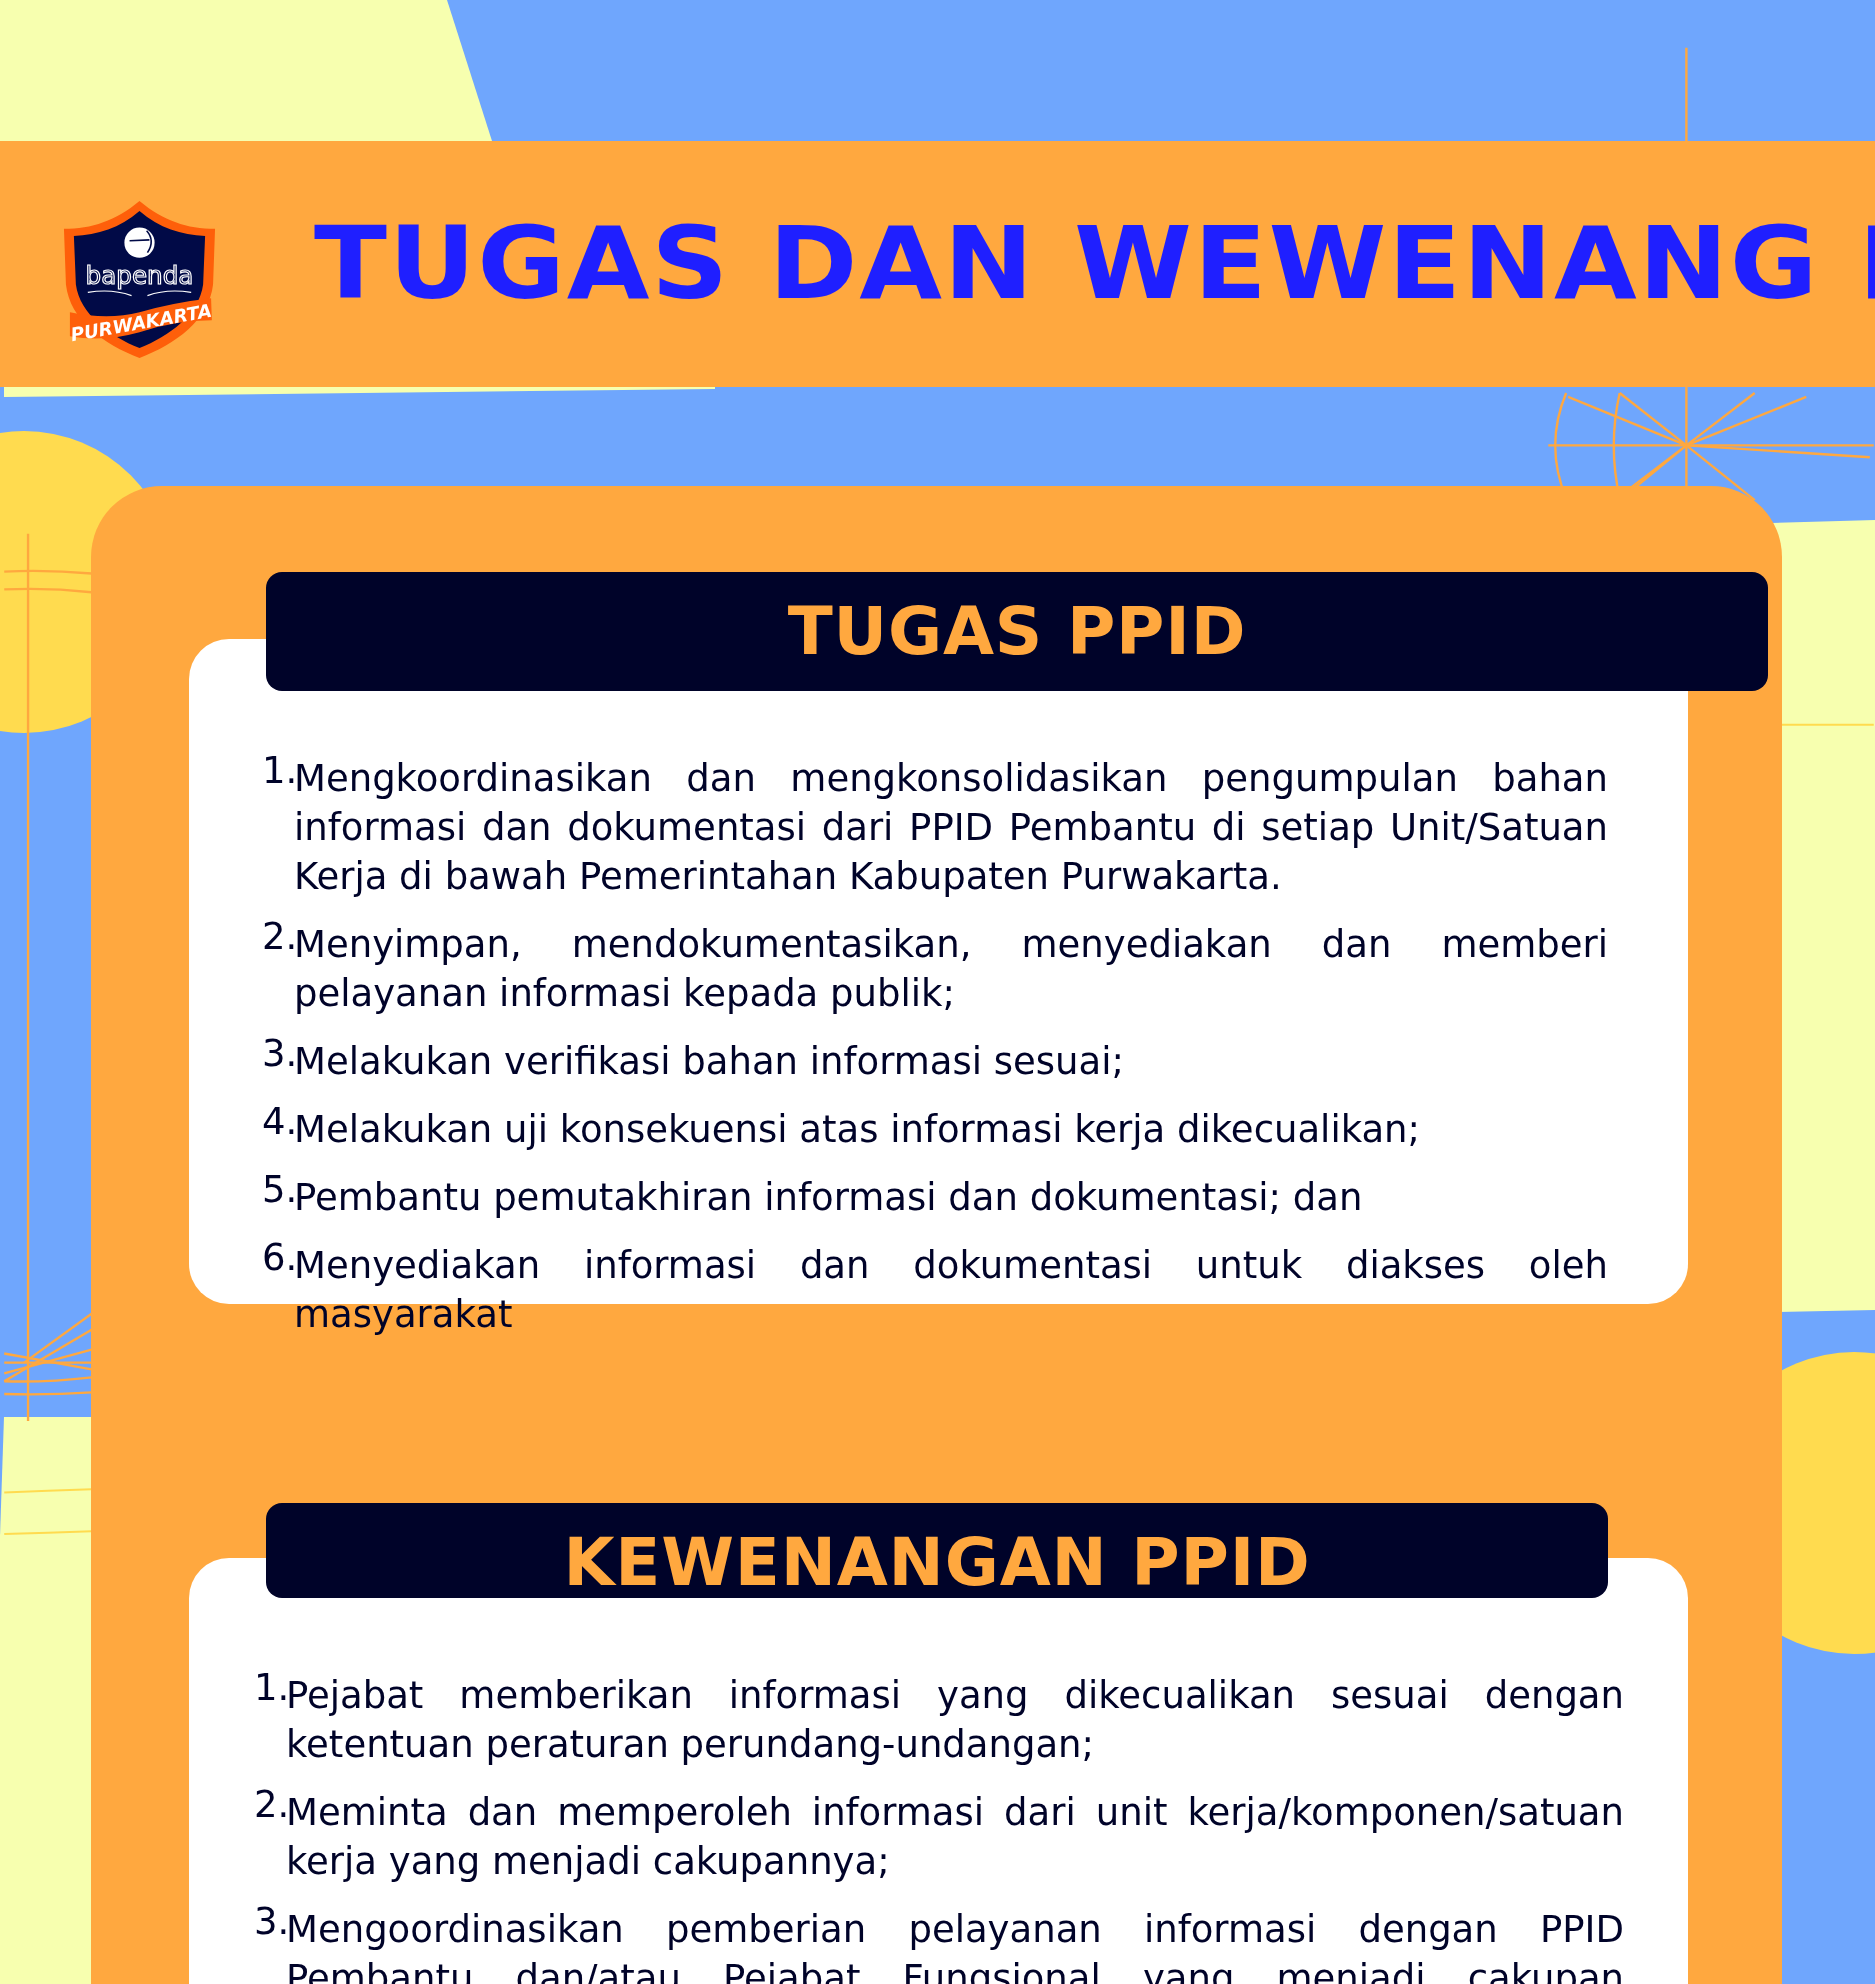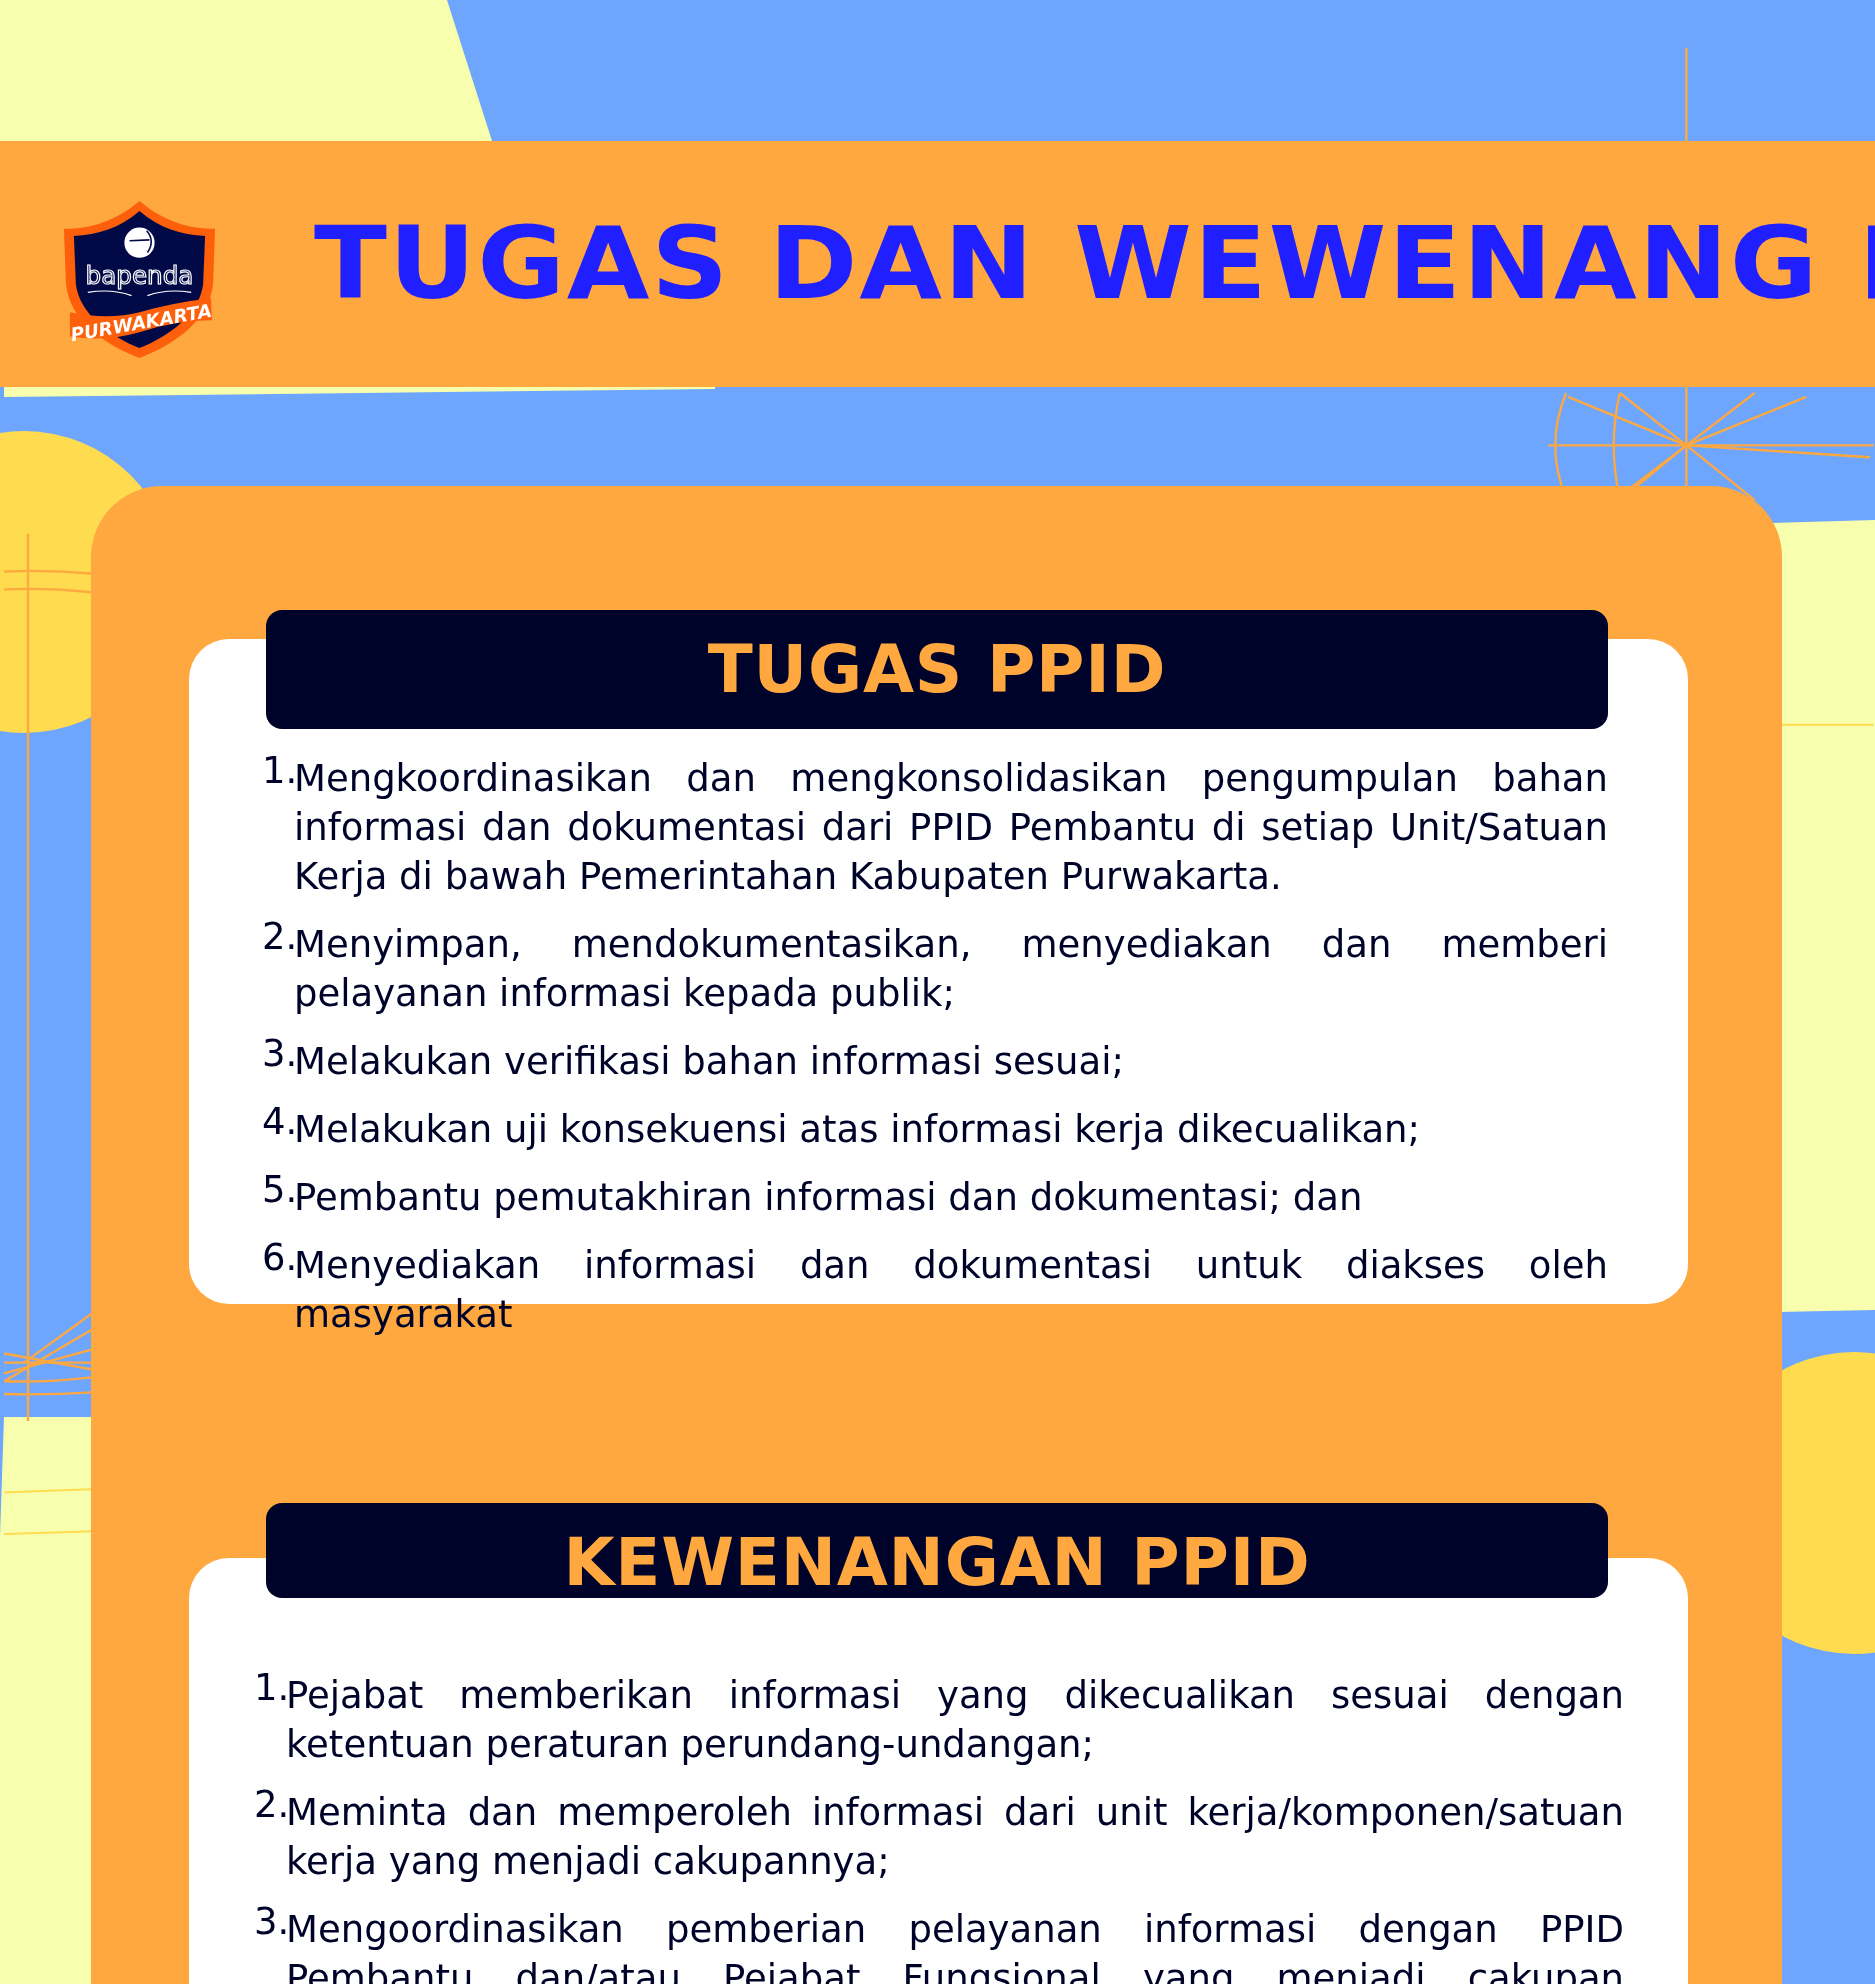--- a/index.html
+++ b/index.html
@@ -82,21 +82,21 @@
     <path d="M80 250 Q140 240 190 258 M230 258 Q280 240 340 250" stroke="#FFFFFF" stroke-width="3" fill="none"></path>
     <path d="M35 300 Q130 320 210 300 Q300 275 390 265 L392 320 Q300 320 210 350 Q120 375 35 360 Z" fill="#FE5F0A"></path>
     <text x="215" y="342" text-anchor="middle" font-family="DejaVu Sans, sans-serif" font-weight="bold" font-style="italic" font-size="46" fill="#FFFFFF" transform="rotate(-10 215 330)">PURWAKARTA</text>
   </svg>
 </div>
 <div class="abs title">TUGAS DAN WEWENANG PPID</div>
 
 <div class="abs main-card"></div>
 
 <div class="abs white-card" style="left:189px; top:639px; width:1499px; height:665px;"></div>
-<div class="abs bar" style="left:266px; top:610px; width:1342px; height:119px; line-height:119px;">
+<div class="abs bar" style="left:266px; top:572px; width:1502px; height:119px; line-height:119px;">
   <span>TUGAS PPID</span>
 </div>
 <div class="abs list" style="left:262px; top:746px; width:1346px;">
   <div class="item">
       <span class="num">1.</span>
       <span class="txt">Mengkoordinasikan dan mengkonsolidasikan pengumpulan bahan informasi dan dokumentasi dari  PPID Pembantu di setiap Unit/Satuan Kerja di bawah Pemerintahan Kabupaten Purwakarta.</span>
     </div>
   <div class="item">
       <span class="num">2.</span>
       <span class="txt">Menyimpan, mendokumentasikan, menyediakan dan memberi pelayanan informasi kepada publik;</span>

